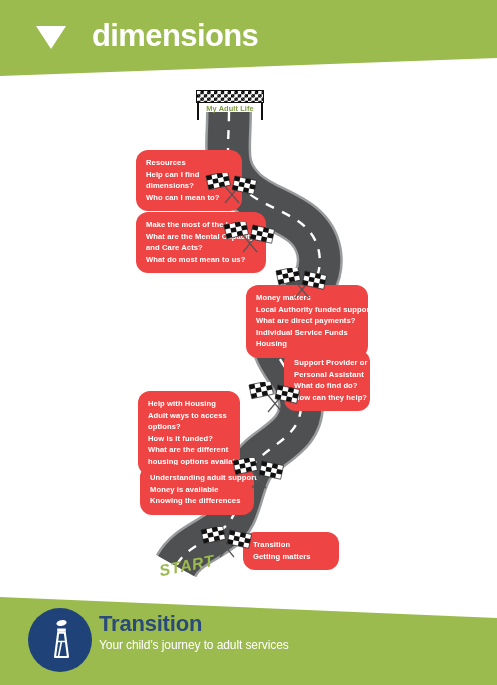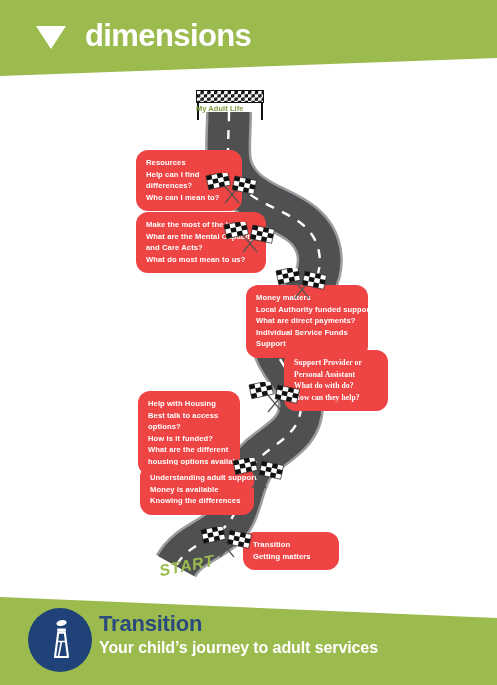--- a/index.html
+++ b/index.html
@@ -27,21 +27,21 @@
     height: 80px;
     background: #9CBB4F;
     clip-path: polygon(0 0, 497px 0, 497px 58px, 0 76px);
     z-index: 5;
   }
   #header-inner {
     position: absolute;
     left: 36px; top: 20px;
     display: flex;
     align-items: center;
-    gap: 19px;
+    gap: 26px;
   }
   #logo-triangle {
     width: 0; height: 0;
     border-left: 15px solid transparent;
     border-right: 15px solid transparent;
     border-top: 23px solid #ffffff;
     margin-top: 3px;
     flex: 0 0 auto;
   }
   #logo-word {
@@ -76,22 +76,22 @@
   }
   #footer-title {
     color: #2A4A7C;
     font-size: 22px;
     font-weight: bold;
     line-height: 1.08;
     letter-spacing: -0.2px;
   }
   #footer-sub {
     color: #ffffff;
-    font-size: 16px;
-    font-weight: bold;
+    font-size: 12px;
+    font-weight: normal;
     line-height: 1.2;
     margin-top: 2px;
     letter-spacing: -0.1px;
   }
 
   
   #road-layer {
     position: absolute;
     left: 0; top: 0;
     width: 497px; height: 685px;
@@ -139,20 +139,21 @@
     top: 13px;
     width: 2px; height: 17px;
     background: #111;
   }
   #finish-pole-l { left: 1px; }
   #finish-pole-r { right: 1px; }
   #finish-label {
     position: absolute;
     left: 0; top: 14px;
     width: 68px;
+    text-align: center;
     font-size: 7.4px;
     font-weight: bold;
     color: #7A9B3C;
     letter-spacing: 0.1px;
   }
 
   
   #start-label {
     position: absolute;
     left: 159px; top: 557px;
@@ -338,49 +339,49 @@
       <rect x="5.5" y="4.6" width="5.5" height="4.6" fill="#111"></rect>
         <rect x="16.5" y="4.6" width="5.5" height="4.6" fill="#111"></rect>
       <rect x="0" y="9.2" width="5.5" height="4.6" fill="#111"></rect>
         <rect x="11" y="9.2" width="5.5" height="4.6" fill="#111"></rect>
     </g>
   </svg>
 
   <div class="callout" style="left:136px; top:150px; width:106px;">
     <div class="line">Resources</div>
     <div class="line">Help can I find</div>
-    <div class="line">differences?</div>
+    <div class="line">dimensions?</div>
     <div class="line">Who can I mean to?</div>
   </div>
 
   <div class="callout" style="left:136px; top:212px; width:130px;">
     <div class="line">Make the most of the law</div>
     <div class="line">What are the Mental Capacity</div>
     <div class="line">and Care Acts?</div>
     <div class="line">What do most mean to us?</div>
   </div>
 
   <div class="callout" style="left:246px; top:285px; width:122px;">
     <div class="line">Money matters</div>
     <div class="line">Local Authority funded support</div>
     <div class="line">What are direct payments?</div>
     <div class="line">Individual Service Funds</div>
-    <div class="line">Support</div>
-  </div>
-
-  <div class="callout" style="left:284px; top:350px; width:104px;font-family:Liberation Serif, serif;">
+    <div class="line">Housing</div>
+  </div>
+
+  <div class="callout" style="left:284px; top:350px; width:86px;">
     <div class="line">Support Provider or</div>
     <div class="line">Personal Assistant</div>
-    <div class="line">What do with do?</div>
+    <div class="line">What do find do?</div>
     <div class="line">How can they help?</div>
   </div>
 
   <div class="callout" style="left:138px; top:391px; width:102px;">
     <div class="line">Help with Housing</div>
-    <div class="line">Best talk to access</div>
+    <div class="line">Adult ways to access</div>
     <div class="line">options?</div>
     <div class="line">How is it funded?</div>
     <div class="line">What are the different</div>
     <div class="line">housing options available?</div>
   </div>
 
   <div class="callout" style="left:140px; top:465px; width:114px;">
     <div class="line">Understanding adult support</div>
     <div class="line">Money is available</div>
     <div class="line">Knowing the differences</div>

